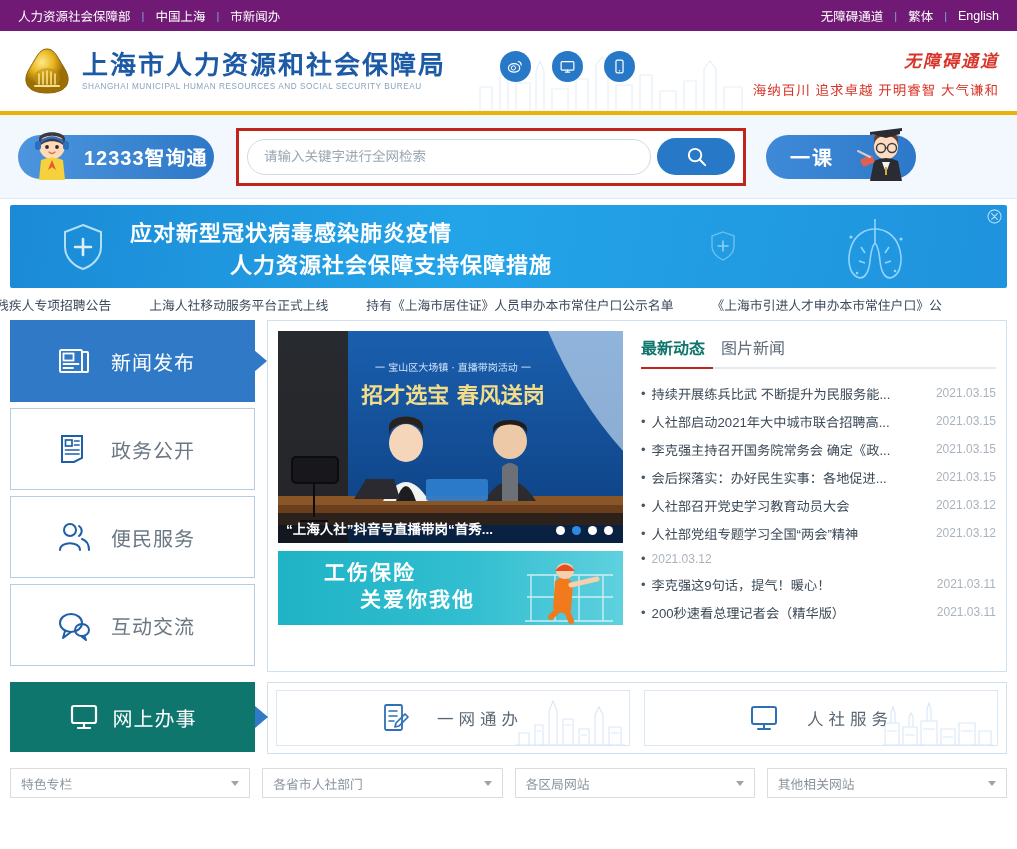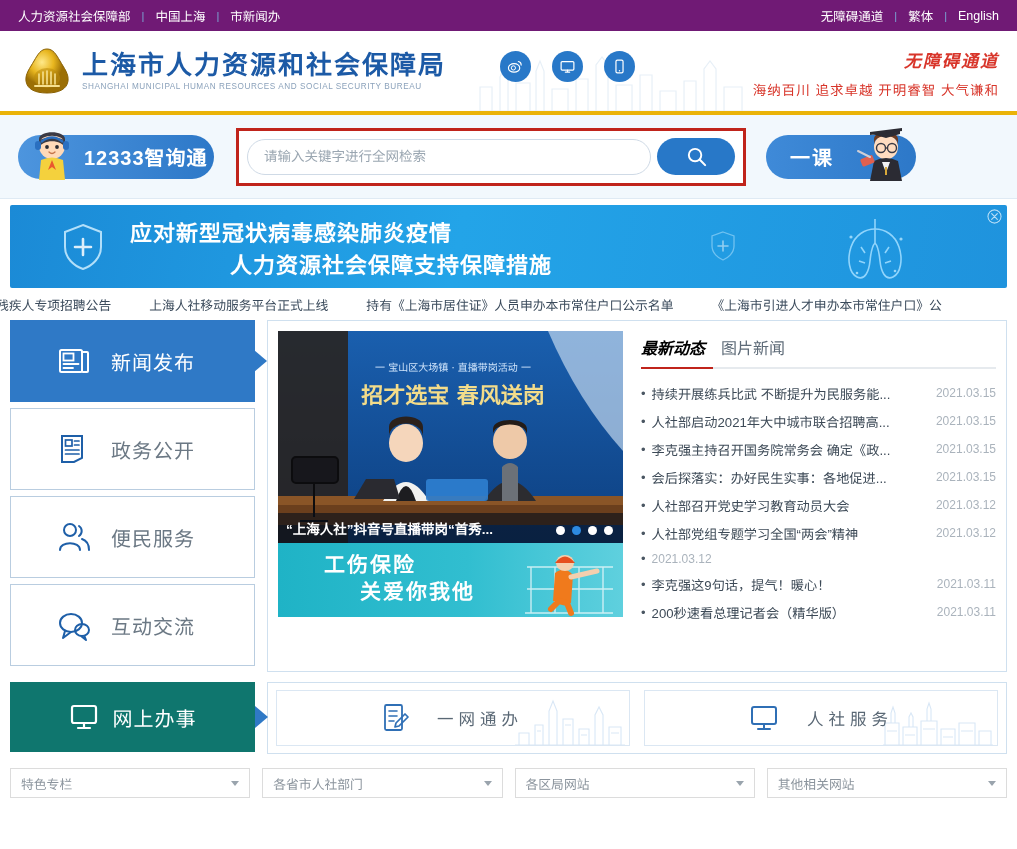--- a/index.html
+++ b/index.html
@@ -178,31 +178,31 @@
   .video .vcaption {
     position: absolute; left: 0; right: 0; bottom: 0; height: 30px;
     background: rgba(8,14,26,.62); color: #ffffff; font-size: 13.5px;
     display: flex; align-items: center; padding: 0 8px; font-weight: bold;
   }
   .dots { position: absolute; right: 10px; bottom: 8px; display: flex; gap: 7px; }
   .dot { width: 9px; height: 9px; border-radius: 50%; background: #ffffff; cursor: pointer; }
   .dot.on { background: #2d8ae0; }
 
   .promo {
-    margin-top: 0; height: 74px; position: relative; overflow: hidden;
+    margin-top: 8px; height: 74px; position: relative; overflow: hidden;
     background: linear-gradient(90deg,#1fb3c6 0%,#31bed0 55%,#5fd0de 100%);
   }
   .promo-txt { position: absolute; left: 46px; top: 8px; color: #ffffff; font-weight: bold; line-height: 1.3; }
   .promo-l1 { font-size: 21px; letter-spacing: 2px; }
   .promo-l2 { font-size: 21px; letter-spacing: 2px; margin-left: 36px; }
 
   .news-col { flex: 1; min-width: 0; padding-left: 4px; }
   .news-tabs { display: flex; align-items: baseline; gap: 16px; padding: 4px 0 8px 0; }
   .news-tab { font-size: 16px; color: #5e6b78; cursor: pointer; }
-  .news-tab.on { color: #000000; font-weight: bold; font-style: italic; }
+  .news-tab.on { color: #0f766e; font-weight: bold; }
   .tab-rule { height: 2px; background: #e6eaee; position: relative; margin-bottom: 10px; }
   .tab-rule::before {
     content: ""; position: absolute; left: 0; top: 0; width: 72px; height: 2px; background: #c0241b;
   }
   .news-li {
     display: flex; align-items: center; gap: 6px; font-size: 13.2px;
     color: #3d4a57; padding: 4.5px 0; cursor: pointer;
   }
   .news-li .bullet { color: #4a5662; font-size: 13px; line-height: 1; }
   .news-li .t {

